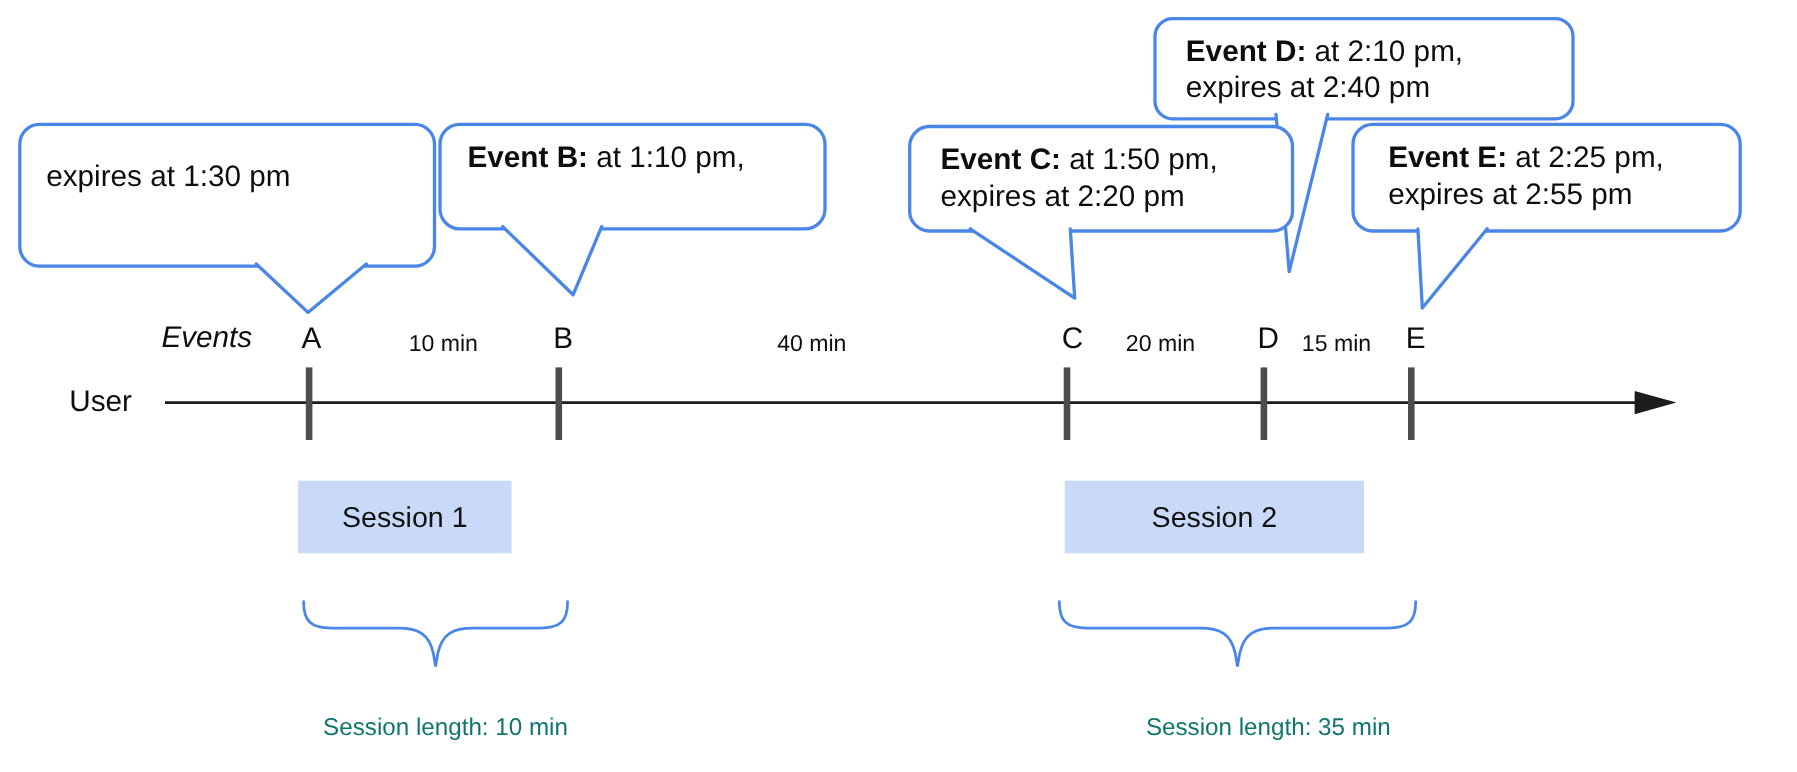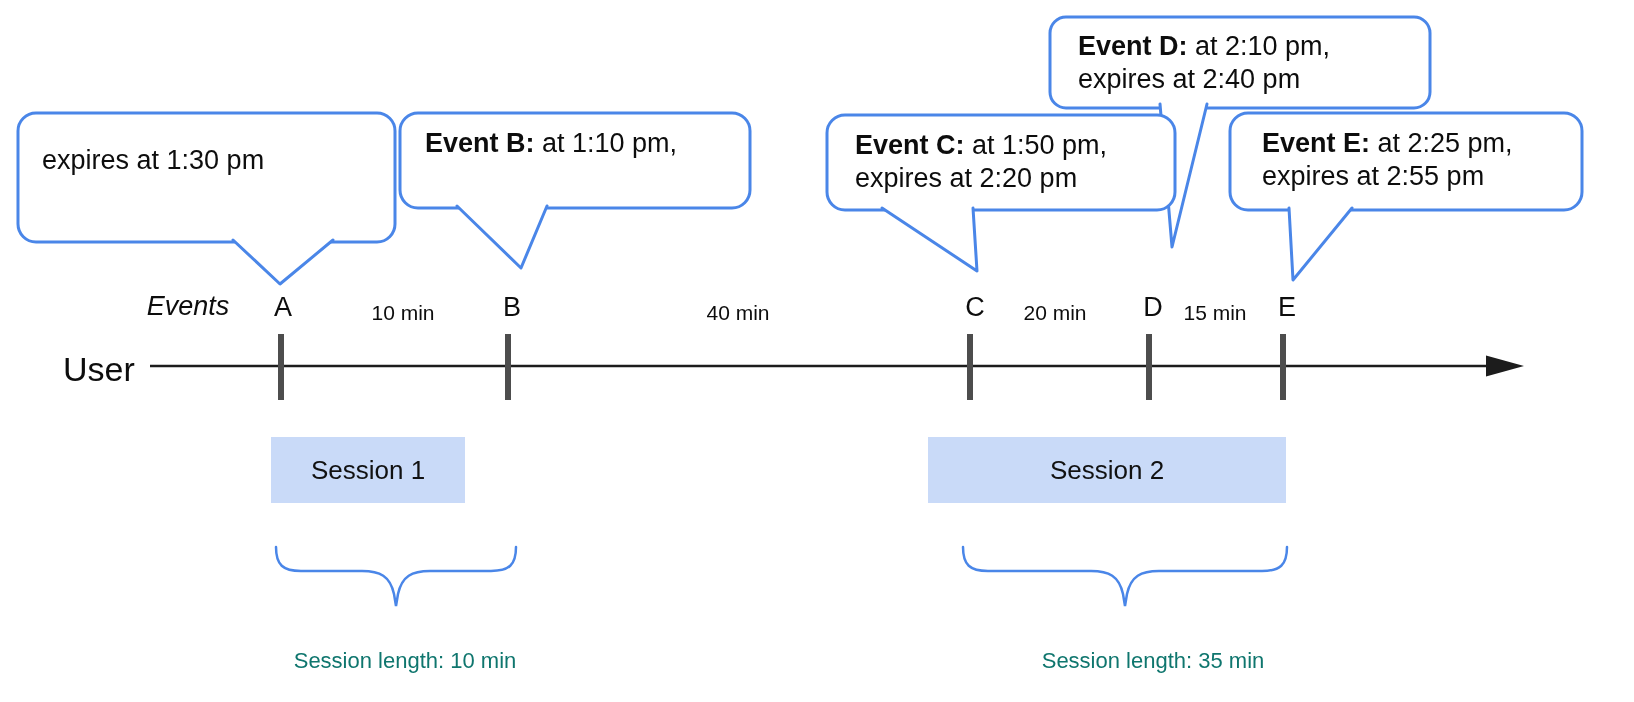--- a/index.html
+++ b/index.html
@@ -10,21 +10,21 @@
     font-family:"Liberation Sans", sans-serif;
     color:#111;
     overflow:hidden;
   }
   #shapes{position:absolute;left:0;top:0;width:1634px;height:702px;}
   .bubble-text{position:absolute;font-size:27px;line-height:33px;color:#0d0d0d;white-space:nowrap;}
   .bubble-text b{font-weight:bold;}
   .tick-letter{position:absolute;top:292px;transform:translateX(-50%);font-size:27px;color:#0d0d0d;}
   .interval-label{position:absolute;top:301px;transform:translateX(-50%);font-size:21px;color:#0d0d0d;}
   .axis-caption{position:absolute;top:291px;transform:translateX(-50%);font-size:27px;color:#0d0d0d;font-style:italic;}
-  .user-caption{position:absolute;left:63px;top:350px;font-size:34px;color:#0d0d0d;}
+  .user-caption{position:absolute;left:63px;top:350px;font-size:27px;color:#0d0d0d;}
   .session-box{
     position:absolute;top:437px;height:66px;
     display:flex;align-items:center;justify-content:center;
     font-size:26px;color:#111;
   }
   .session-length{position:absolute;top:648px;transform:translateX(-50%);font-size:22px;color:#0f766e;}
 </style>
 </head>
 <body>
 
@@ -94,20 +94,20 @@
   <div class="tick-letter" style="left:1287px">E</div>
 
   <div class="interval-label" style="left:403px">10 min</div>
   <div class="interval-label" style="left:738px">40 min</div>
   <div class="interval-label" style="left:1055px">20 min</div>
   <div class="interval-label" style="left:1215px">15 min</div>
 
   <div class="session-box" style="left:271px;width:194px;background:#c9daf8">
     <span>Session 1</span>
   </div>
-  <div class="session-box" style="left:928px;width:358px;background:#c9daf8">
+  <div class="session-box" style="left:968px;width:272px;background:#c9daf8">
     <span>Session 2</span>
   </div>
 
   <div class="session-length" style="left:405px">Session length: 10 min</div>
   <div class="session-length" style="left:1153px">Session length: 35 min</div>
 
 </div>
 
 </body></html>

